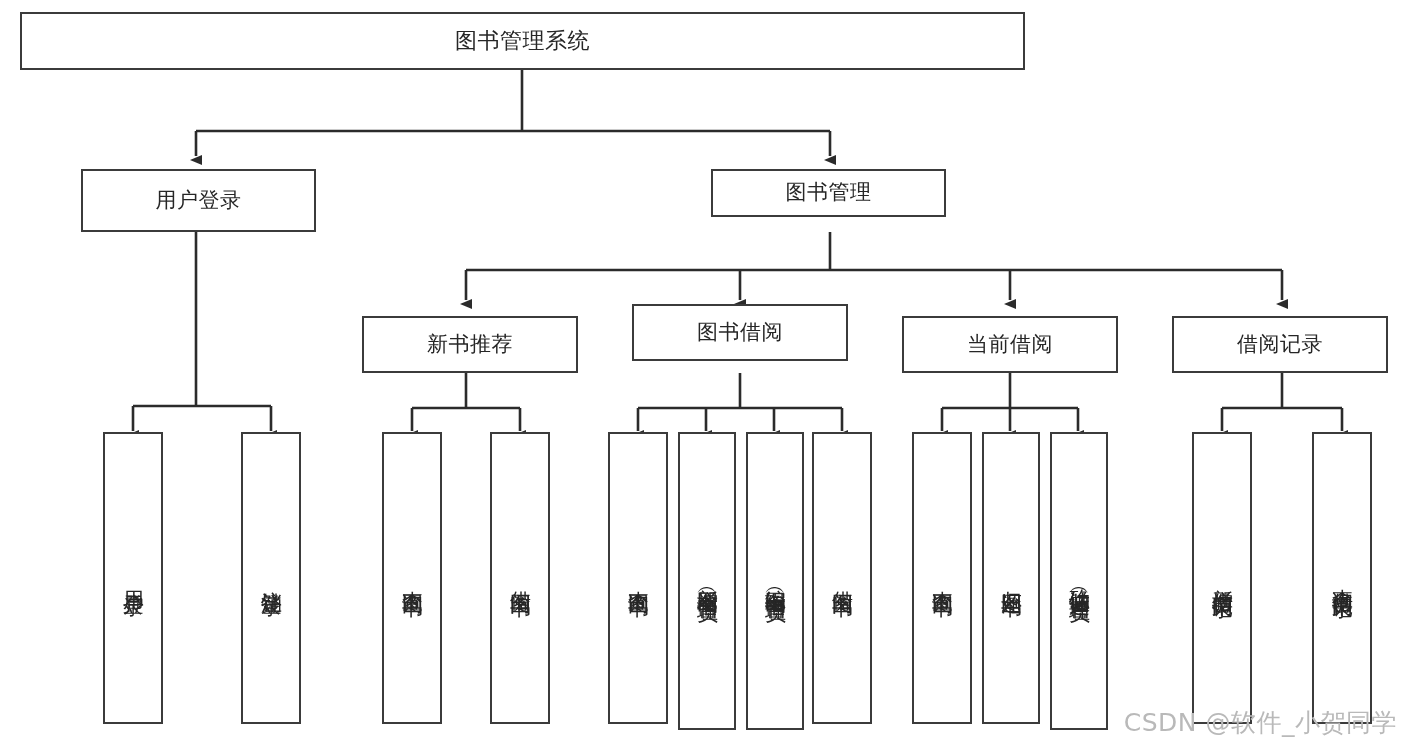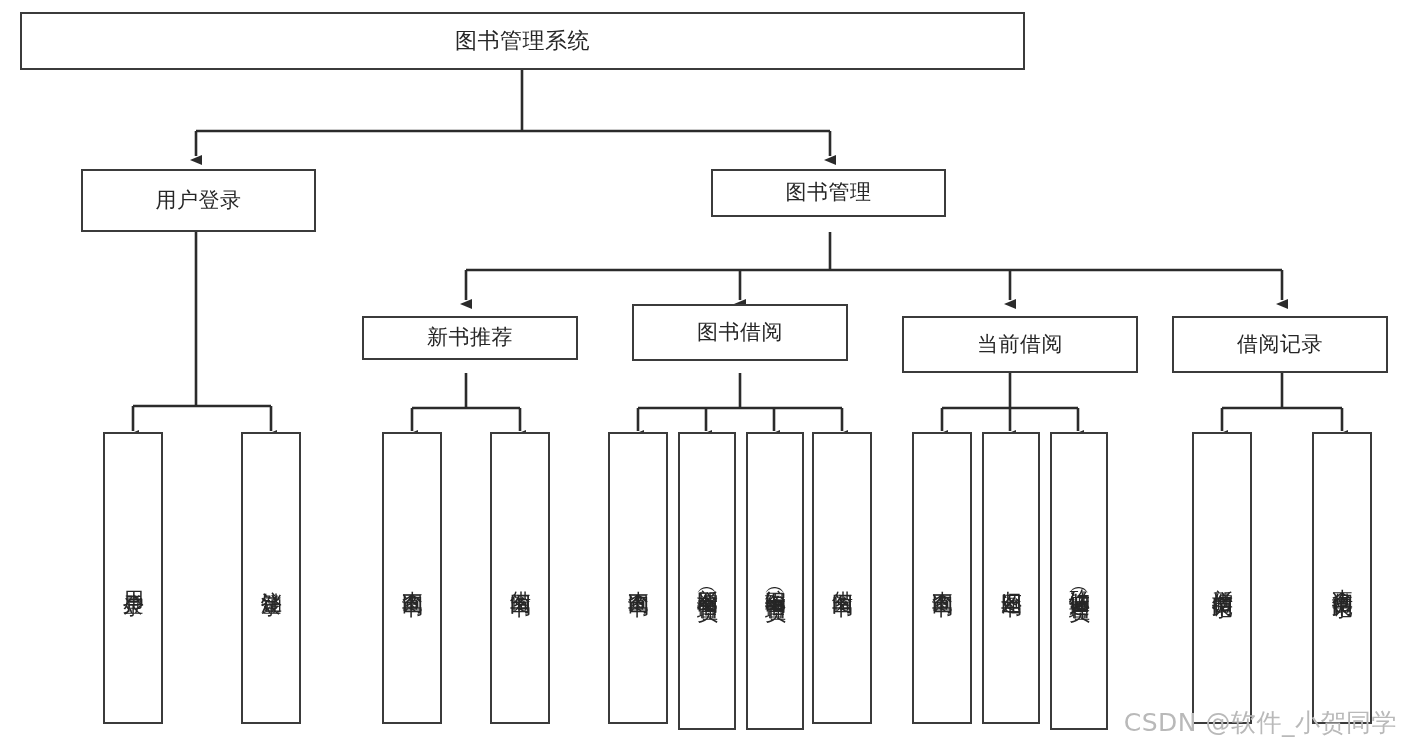--- a/index.html
+++ b/index.html
@@ -116,23 +116,23 @@
       <path d="M1222,408 L1222,431" marker-end="url(#arrow)"></path>
       <path d="M1342,408 L1342,431" marker-end="url(#arrow)"></path>
     </g>
   </svg>
 
   <div class="node horiz root" style="left:20px;top:12px;width:1005px;height:58px;">图书管理系统</div>
 
   <div class="node horiz" style="left:81px;top:169px;width:235px;height:63px;">用户登录</div>
   <div class="node horiz" style="left:711px;top:169px;width:235px;height:48px;">图书管理</div>
 
-  <div class="node horiz" style="left:362px;top:316px;width:216px;height:44px;">新书推荐</div>
+  <div class="node horiz" style="left:362px;top:316px;width:216px;height:57px;">新书推荐</div>
   <div class="node horiz" style="left:632px;top:304px;width:216px;height:57px;">图书借阅</div>
-  <div class="node horiz" style="left:902px;top:316px;width:236px;height:57px;">当前借阅</div>
+  <div class="node horiz" style="left:902px;top:316px;width:216px;height:57px;">当前借阅</div>
   <div class="node horiz" style="left:1172px;top:316px;width:216px;height:57px;">借阅记录</div>
 
   <div class="node vert" style="left:103px;top:432px;width:60px;height:292px;">用户登录</div>
   <div class="node vert" style="left:241px;top:432px;width:60px;height:292px;">注销登录</div>
 
   <div class="node vert" style="left:382px;top:432px;width:60px;height:292px;">查询图书</div>
   <div class="node vert" style="left:490px;top:432px;width:60px;height:292px;">借阅图书</div>
 
   <div class="node vert" style="left:608px;top:432px;width:60px;height:292px;">查询图书</div>
   <div class="node vert" style="left:678px;top:432px;width:58px;height:298px;">新增图书（管理员）</div>

